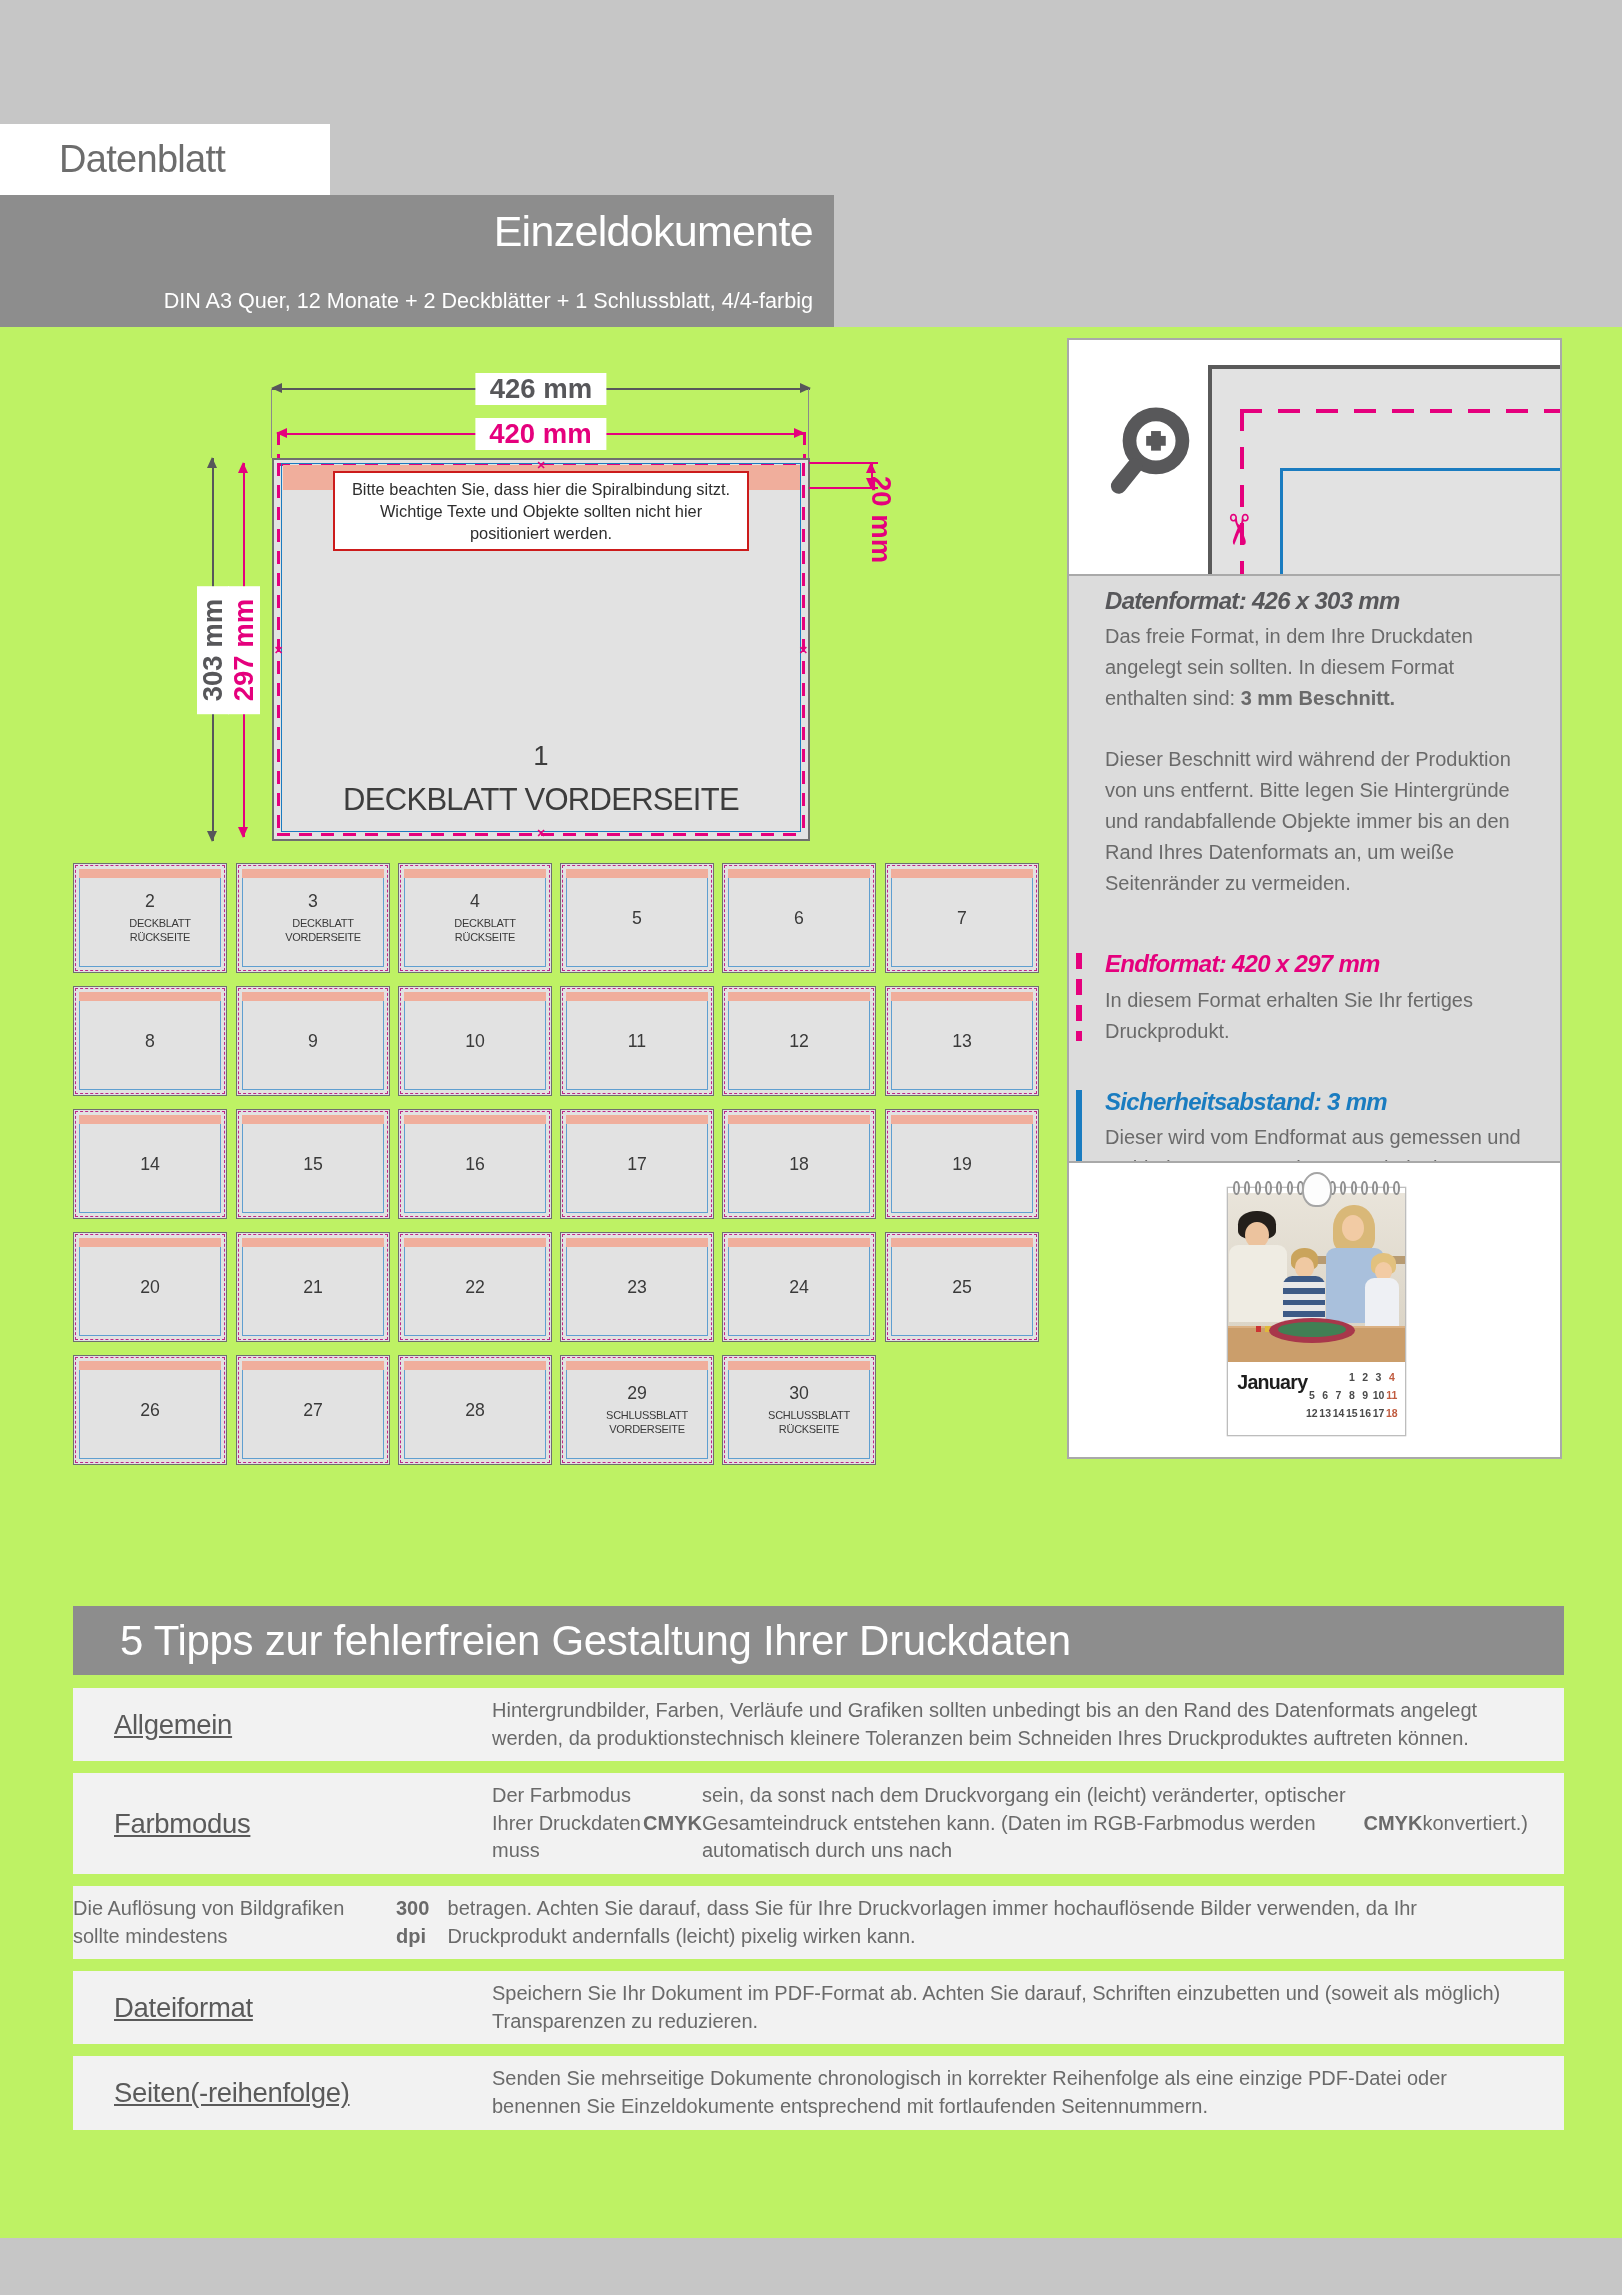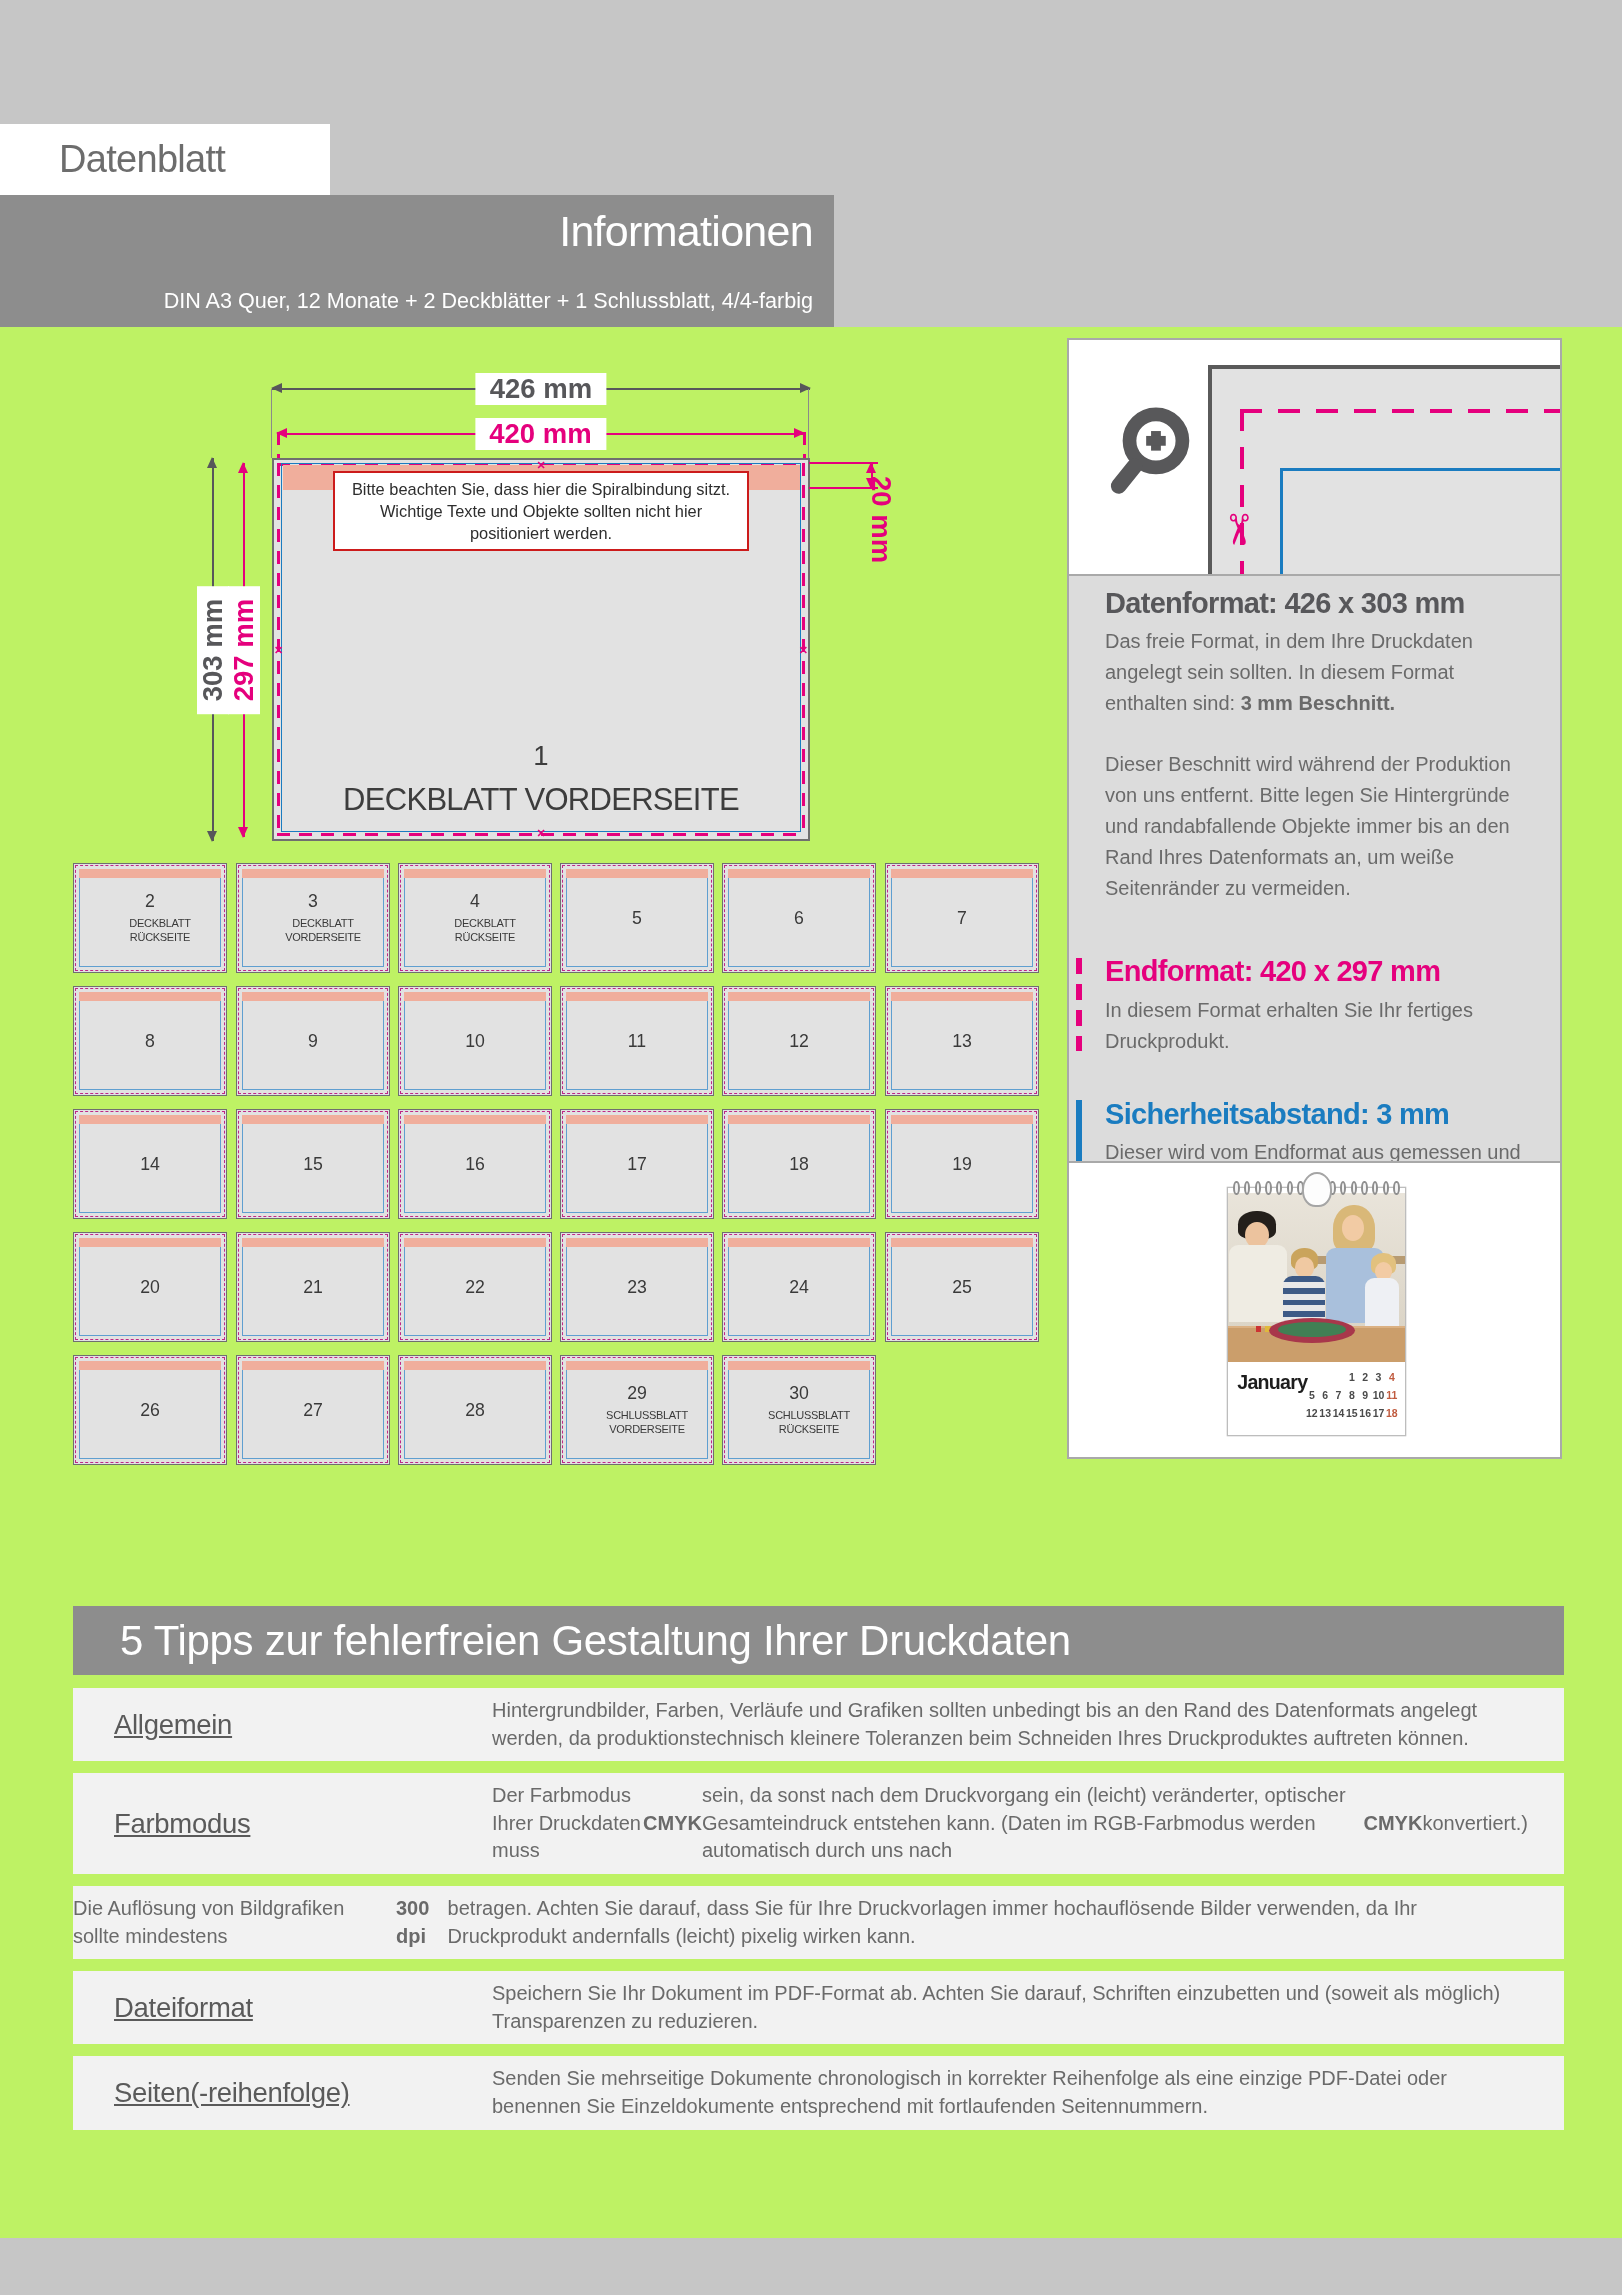--- a/index.html
+++ b/index.html
@@ -74,21 +74,21 @@
 
   .mag-icon{position:absolute;left:36px;top:62px;width:98px;height:111px;}
   .d-fill{position:absolute;left:139px;top:25px;right:-6.5px;bottom:-6.5px;background:#e2e2e2;
           border-top:4.6px solid #5a5a5a;border-left:4.6px solid #5a5a5a;}
   .d-dash-v{left:171px;top:69px;bottom:0;width:3.9px;background:repeating-linear-gradient(180deg,#e5007d 0 22px,rgba(0,0,0,0) 22px 38px);}
   .d-dash-h{top:69px;left:171px;right:0;height:3.9px;background:repeating-linear-gradient(90deg,#e5007d 0 22px,rgba(0,0,0,0) 22px 38px);}
   .d-blue-v{left:211px;top:128px;bottom:0;width:3.3px;background:#1a7cc0;}
   .d-blue-h{top:128px;left:211px;right:0;height:3.3px;background:#1a7cc0;}
   .d-scis{left:152px;top:165px;font-size:42px;color:#e5007d;transform:rotate(90deg);}
 
-  .ip-h1{font-size:29px;font-weight:bold;color:#57575a;letter-spacing:-0.7px;}
+  .ip-h1{font-size:24px;font-weight:bold;color:#57575a;letter-spacing:-0.7px;font-style:italic;}
   .ip-p{font-size:20px;line-height:31px;color:#6a6a6a;margin-top:6.5px;}
   .ip-p b{font-weight:bold;}
   .ip-block{position:relative;}
   .ip-bar-dash{position:absolute;left:-29px;top:2.6px;width:5.9px;height:92%;
                background:repeating-linear-gradient(180deg,#e5007d 0 15.7px,rgba(0,0,0,0) 15.7px 26px);}
   .ip-bar-solid{position:absolute;left:-29px;top:2.6px;width:5.9px;height:94%;background:#1a7cc0;}
   .h-mag{color:#e5007d;}
   .h-blue{color:#1a7cc0;}
 
   
@@ -133,21 +133,21 @@
 </head>
 <body>
 
 <div id="page">
 
   <div class="abs top-bg"></div>
   <div class="abs doc-badge">
     <span>Datenblatt</span>
   </div>
   <div class="abs title-band">
-    <div class="t1">Informationen</div>
+    <div class="t1">Einzeldokumente</div>
     <div class="t2">DIN A3 Quer, 12 Monate + 2 Deckblätter + 1 Schlussblatt, 4/4-farbig</div>
   </div>
 
   <div class="abs dim-h c-gray" style="left:272px;top:389px;width:538px;">
     <div class="line"></div>
       <div class="ahl"></div>
       <div class="ahr"></div>
     <div class="lbl">426 mm</div>
   </div>
   <div class="abs dim-h c-mag" style="left:277px;top:434px;width:527px;">

